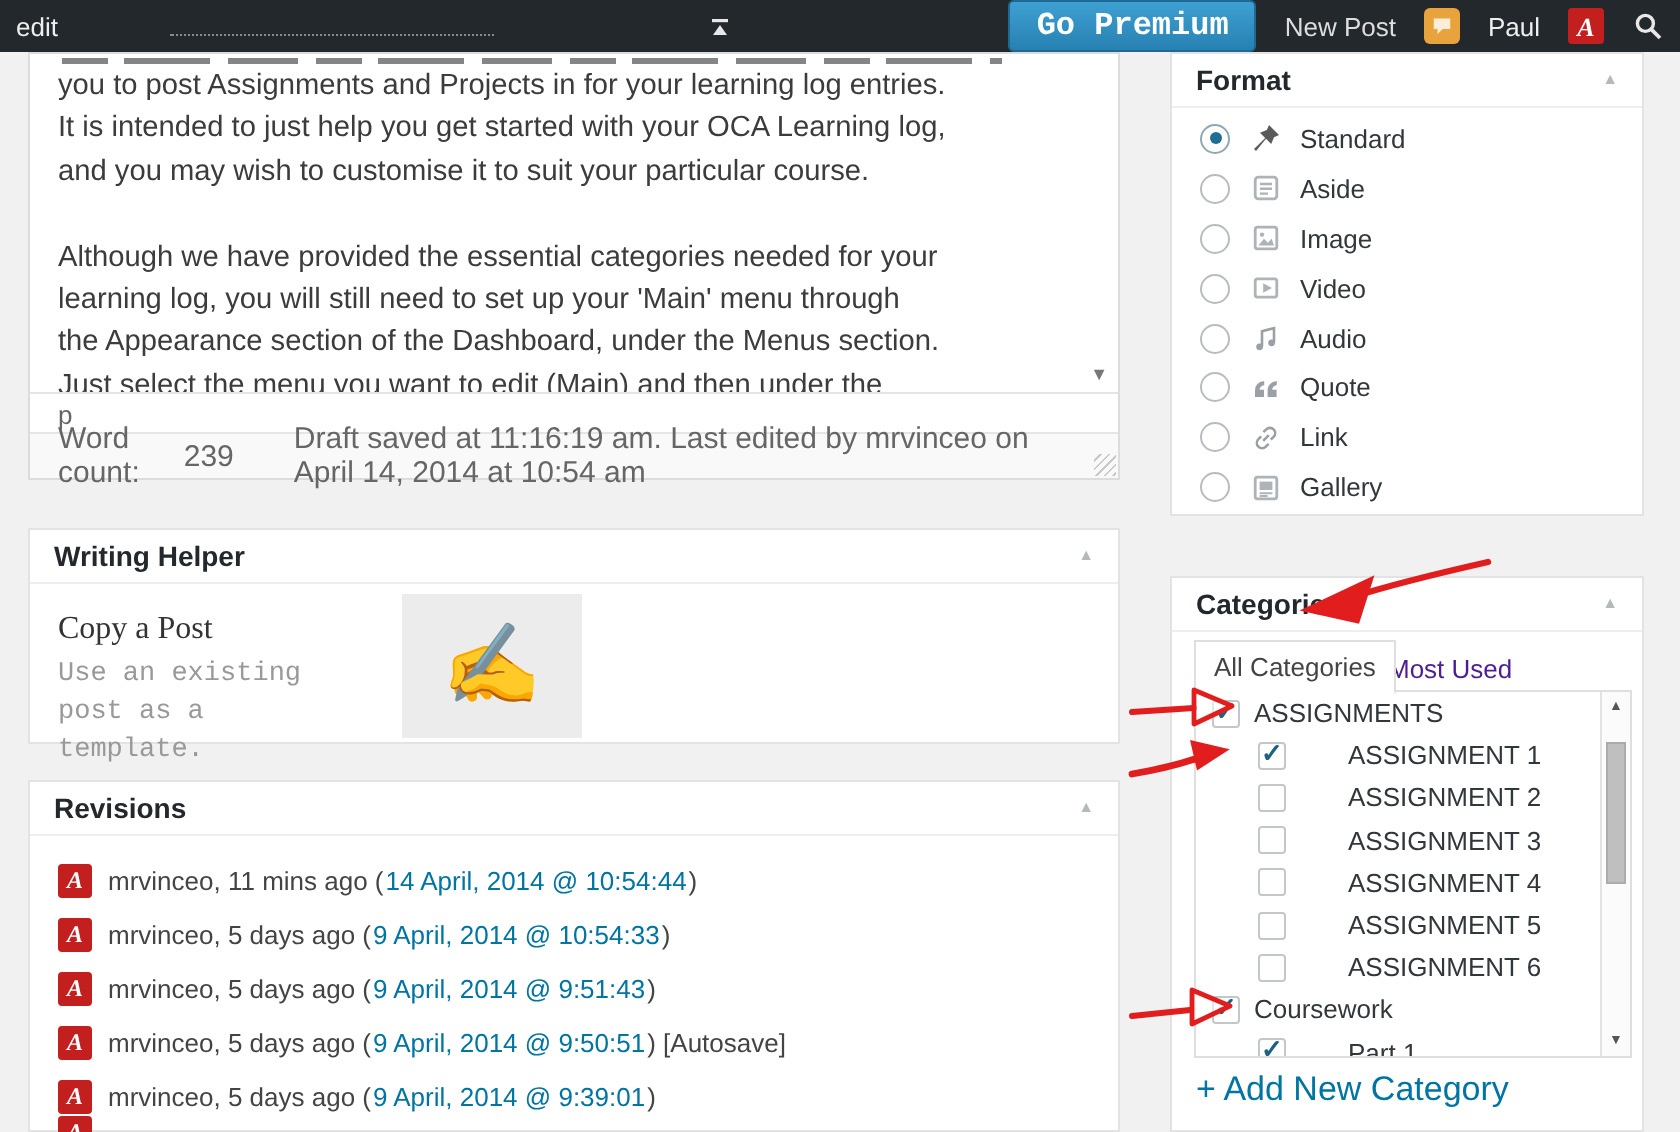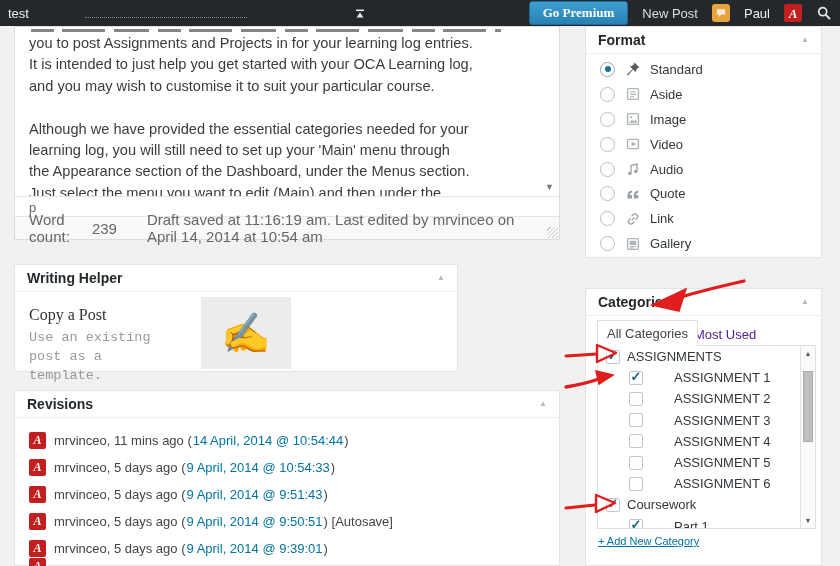--- a/index.html
+++ b/index.html
@@ -14,22 +14,22 @@
     position:absolute; left:0; top:0; width:840px; height:26px;
     background:#23282d; color:#eee; display:flex; align-items:center;
     font-size:13px; z-index:50;
   }
   #topbar .site { margin-left:8px; color:#eee; }
   #topbar .dotted { width:162px; height:10px; border-bottom:1px dotted #8a8a8a; margin-left:56px; }
   .topbar-center-icon { position:absolute; left:352px; top:5px; width:16px; height:16px; }
   #topbar .right { margin-left:auto; display:flex; align-items:center; gap:14px; padding-right:8px; }
   .go-premium {
     background:linear-gradient(#3ea0d2,#2781b2); border:1px solid #1e6a94;
-    color:#fff; font-weight:bold; font-size:13px; padding:3px 13px;
-    border-radius:3px; cursor:pointer; font-family:Liberation Serif, serif;
+    color:#fff; font-weight:bold; font-size:16px; padding:3px 13px;
+    border-radius:3px; cursor:pointer; font-family:Liberation Mono, monospace;
   }
   .new-post { color:#ddd; cursor:pointer; }
   .notif-badge {
     width:18px; height:18px; background:#e8a33d; border-radius:3px;
     display:flex; align-items:center; justify-content:center; cursor:pointer;
   }
   .user-name { color:#eee; cursor:pointer; }
   .avatar {
     width:18px; height:18px; background:#c41f1f; border-radius:2px; color:#fff;
     font-family:"Liberation Serif", serif; font-style:italic; font-weight:bold;
@@ -66,21 +66,21 @@
     border-top:1px solid #e5e5e5; font-size:15px; color:#666;
     display:flex; align-items:center; padding:0 14px;
   }
   .status-bar .draft { margin-left:30px; }
   .resize-handle {
     position:absolute; right:1px; bottom:1px; width:11px; height:11px; cursor:nwse-resize;
     background:repeating-linear-gradient(135deg,transparent 0 2px,#c9c9c9 2px 3px);
   }
 
   
-  #wh-panel { left:14px; top:264px; width:444px; height:108px; }
+  #wh-panel { left:14px; top:264px; width:546px; height:108px; }
   .wh-copy-title { position:absolute; left:14px; top:41px; font-family:"Liberation Serif",serif;
     font-size:16px; color:#333; cursor:pointer; }
   .wh-copy-desc { position:absolute; left:14px; top:63px; width:160px;
     font-family:Liberation Mono, monospace; font-size:13.5px; line-height:19px; color:#999; }
   .wh-icon-box { position:absolute; left:186px; top:32px; width:90px; height:72px;
     background:#ececec; display:flex; align-items:center; justify-content:center; }
   .wh-glyph { font-size:40px; color:#4a4a4a; line-height:1; }
 
   
   #rev-panel { left:14px; top:390px; width:546px; height:176px; }
@@ -124,34 +124,34 @@
     margin-right:7px; flex:none; position:relative; cursor:pointer; }
   .cb.on::after { content:"✓"; position:absolute; left:0.5px; top:-3px; font-size:13px;
     font-weight:bold; color:#1e6283; }
   .cat-scroll { position:absolute; right:0; top:0; bottom:0; width:15px;
     background:#fbfbfb; border-left:1px solid #e2e2e2; }
   .cat-scroll .up, .cat-scroll .down { position:absolute; left:0; width:100%; text-align:center;
     font-size:7px; color:#555; cursor:pointer; }
   .cat-scroll .up { top:4px; } .cat-scroll .down { bottom:4px; }
   .cat-thumb { position:absolute; left:2px; top:25px; width:10px; height:71px;
     background:#bfbfbf; border:1px solid #ababab; cursor:grab; }
-  .add-cat { position:absolute; left:12px; top:246px; font-size:11px; color:#0074a2;
-    text-decoration:underline; cursor:pointer; }
+  .add-cat { position:absolute; left:12px; top:246px; font-size:17px; color:#0074a2;
+    cursor:pointer; }
 
   
   #annotations { position:absolute; left:0; top:0; width:840px; height:566px;
     pointer-events:none; z-index:60; }
 </style>
 </head>
 <body>
 
 <div id="app">
 
   <div id="topbar">
-    <span class="site">test</span>
+    <span class="site">edit</span>
     <span class="dotted"></span>
     <svg class="topbar-center-icon" viewBox="0 0 16 16">
       <rect x="4" y="4.5" width="8" height="1.6" fill="#e8e8e8"></rect>
       <path d="M8 7.5 L4.5 12.5 L11.5 12.5 Z" fill="#e8e8e8"></path>
     </svg>
     <div class="right">
       <button class="go-premium">Go Premium</button>
       <span class="new-post">New Post</span>
       <span class="notif-badge">
         <svg width="12" height="12" viewBox="0 0 16 16">

